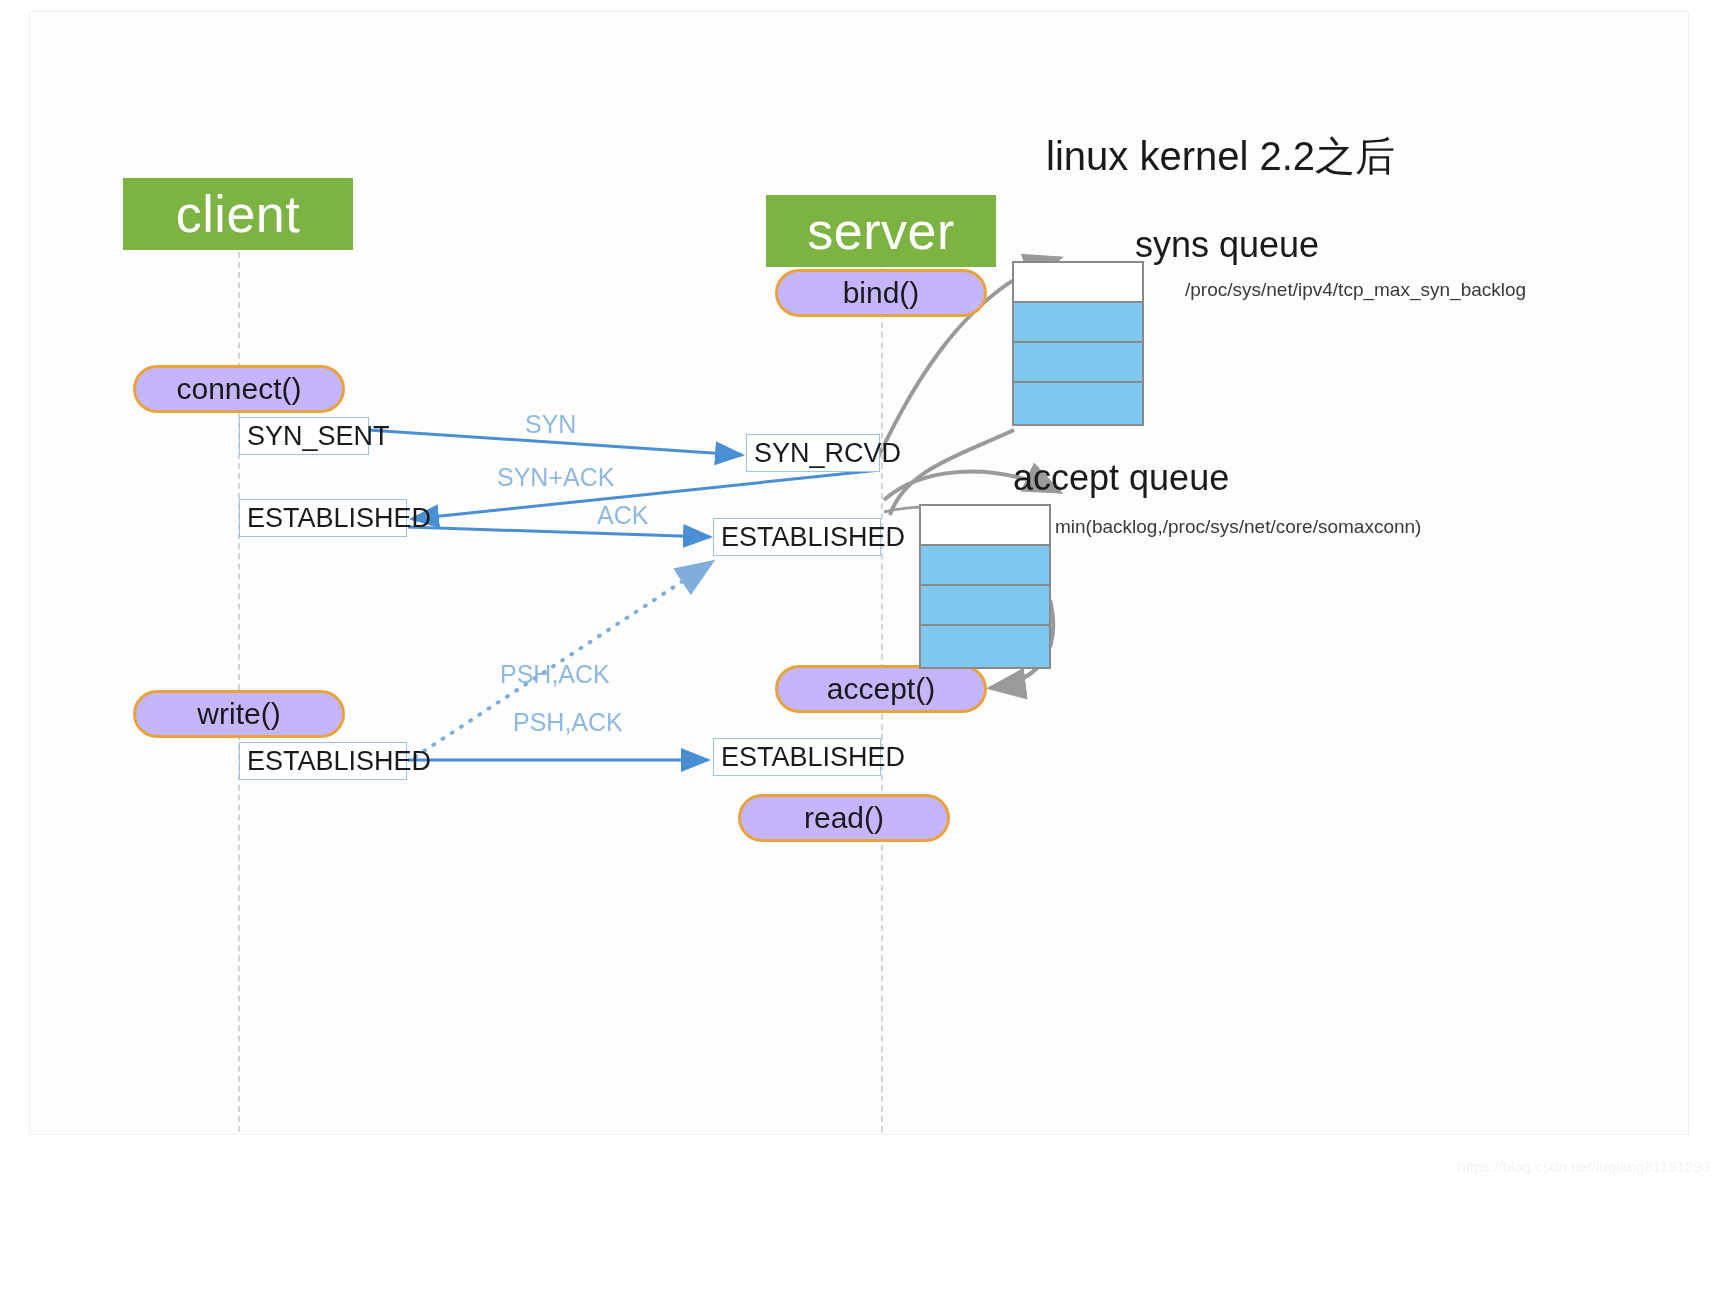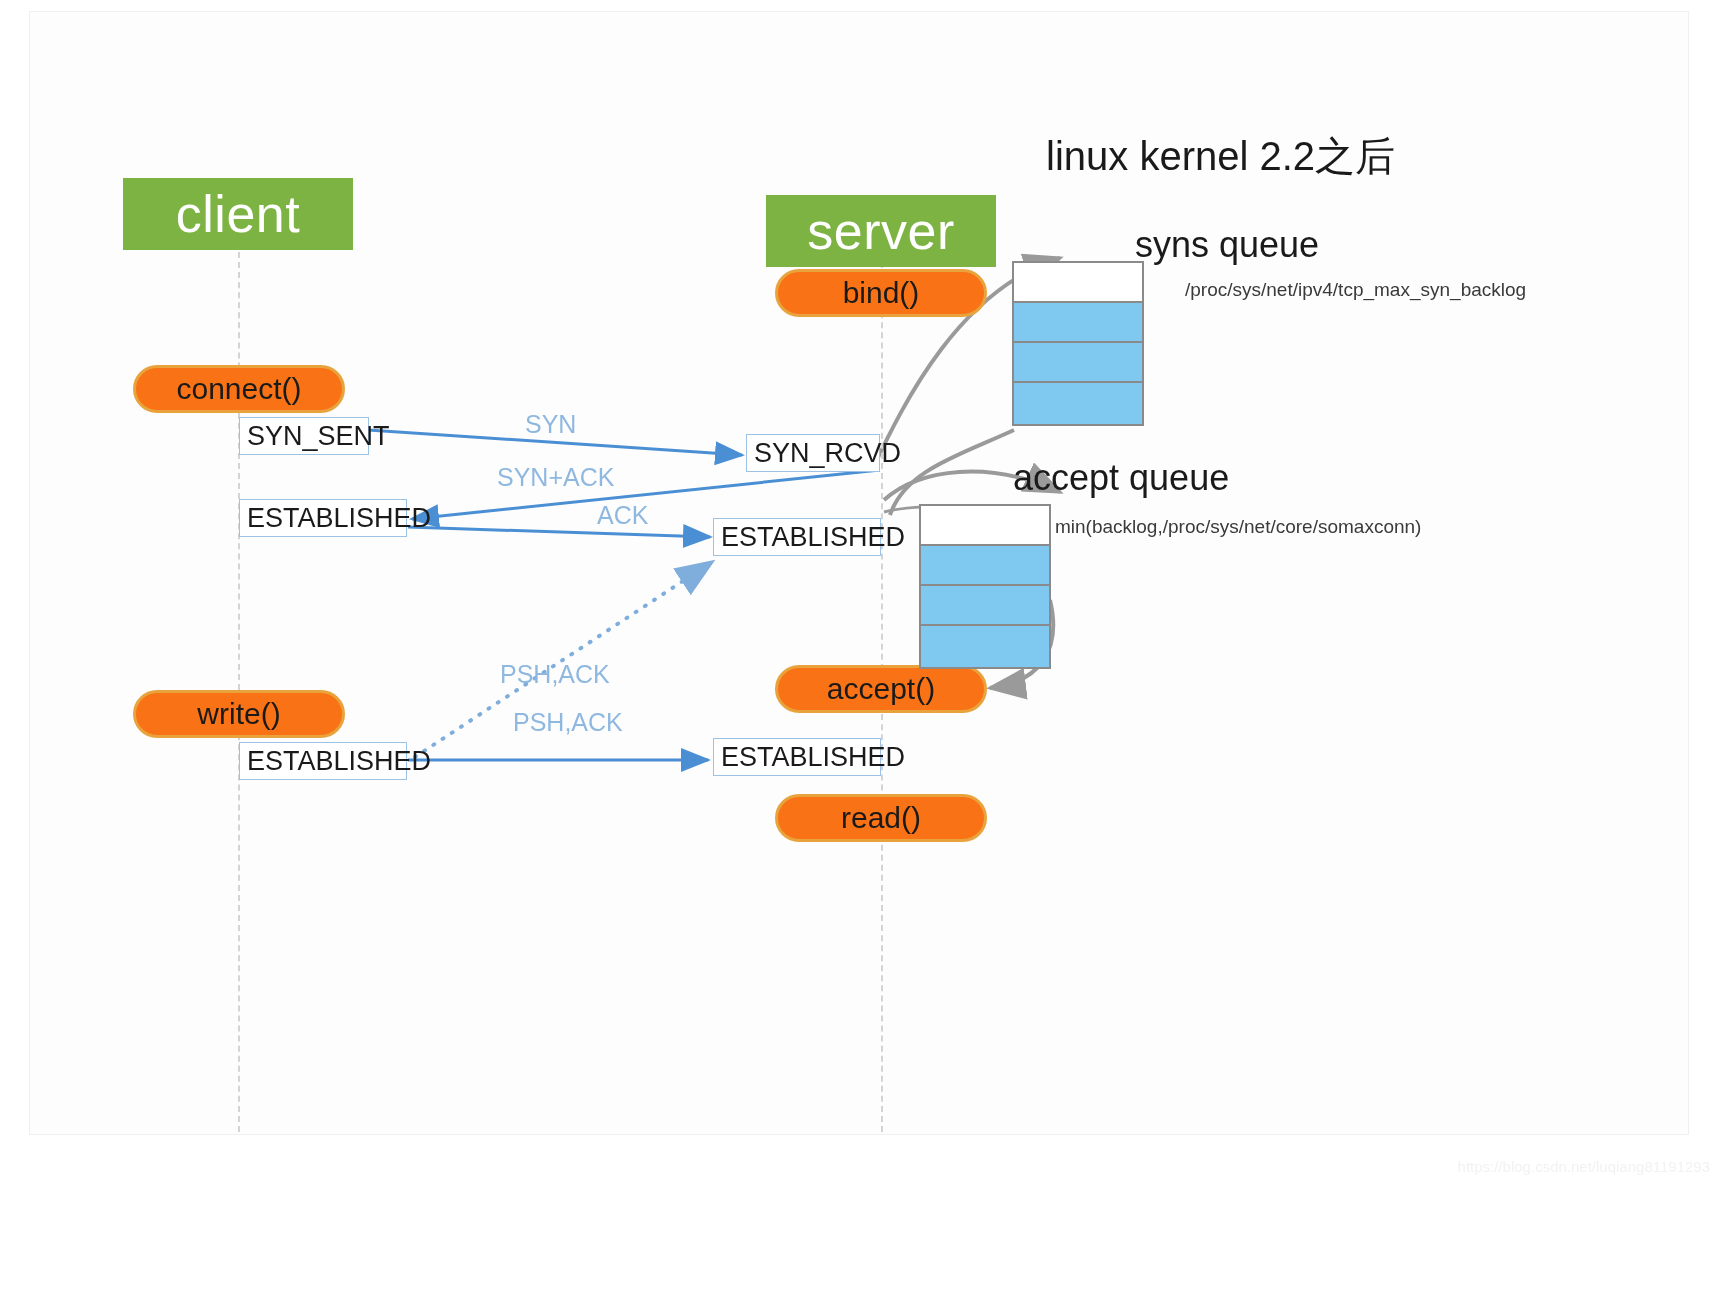--- a/index.html
+++ b/index.html
@@ -53,21 +53,21 @@
 
   
   .lifeline {
     position: absolute;
     width: 0; border-left: 2px dashed #d4d4d4;
   }
 
   
   .pill {
     position: absolute;
-    background: #f97316;
+    background: #c4b5fd;
     border: 3px solid #E8A33D;
     border-radius: 40px;
     color: #1a1a1a;
     font-size: 30px;
     text-align: center;
     display: flex;
     align-items: center;
     justify-content: center;
     box-sizing: border-box;
   }
@@ -215,21 +215,21 @@
   <div class="heading" style="left:1046px; top:129px;">linux  kernel 2.2之后</div>
 
   <div class="role-banner role-client">client</div>
   <div class="role-banner role-server">server</div>
 
   <div class="pill" style="left:133px; top:365px; width:212px; height:48px;">connect()</div>
   <div class="pill" style="left:133px; top:690px; width:212px; height:48px;">write()</div>
 
   <div class="pill" style="left:775px; top:269px; width:212px; height:48px;">bind()</div>
   <div class="pill" style="left:775px; top:665px; width:212px; height:48px;">accept()</div>
-  <div class="pill" style="left:775px; top:794px; width:212px; height:48px;">read()</div>
+  <div class="pill" style="left:738px; top:794px; width:212px; height:48px;">read()</div>
 
   <div class="state-box" style="left:239px; top:417px; width:130px; height:38px;">SYN_SENT</div>
   <div class="state-box" style="left:239px; top:499px; width:168px; height:38px;">ESTABLISHED</div>
   <div class="state-box" style="left:239px; top:742px; width:168px; height:38px;">ESTABLISHED</div>
 
   <div class="state-box" style="left:746px; top:434px; width:134px; height:38px;">SYN_RCVD</div>
   <div class="state-box" style="left:713px; top:518px; width:168px; height:38px;">ESTABLISHED</div>
   <div class="state-box" style="left:713px; top:738px; width:168px; height:38px;">ESTABLISHED</div>
 
   <div class="pkt-label" style="left:525px; top:410px;">SYN</div>

